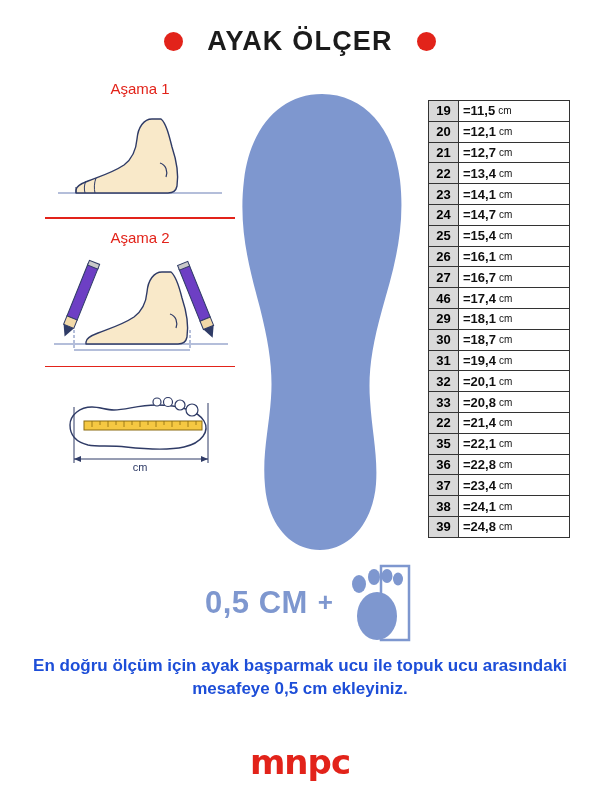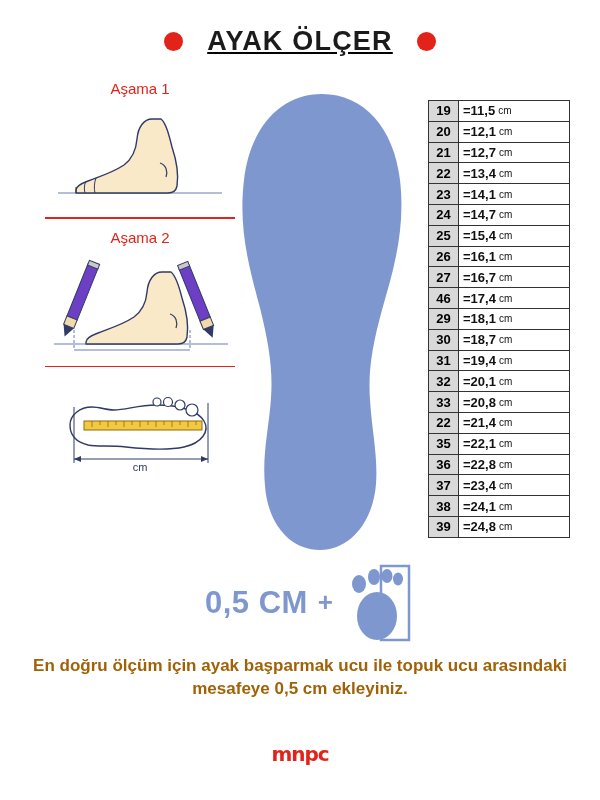--- a/index.html
+++ b/index.html
@@ -25,21 +25,20 @@
   
   .title-row {
     position: absolute;
     top: 26px;
     left: 0;
     width: 600px;
     display: flex;
     align-items: center;
     justify-content: center;
     gap: 24px;
-    text-decoration: underline;
   }
   .title-dot {
     width: 19px;
     height: 19px;
     border-radius: 50%;
     background: #e2231a;
     flex: none;
   }
   .title-text {
     font-size: 27px;
@@ -164,31 +163,31 @@
   
   .note {
     position: absolute;
     left: 30px;
     top: 655px;
     width: 540px;
     text-align: center;
     font-size: 17px;
     font-weight: bold;
     line-height: 1.33;
-    color: #a16207;
+    color: #1d4ed8;
   }
 
   
   .logo {
     position: absolute;
     left: 0;
     top: 742px;
     width: 600px;
     text-align: center;
-    font-size: 20px;
+    font-size: 34px;
     font-weight: bold;
     color: #e2231a;
     letter-spacing: -1px;
     font-family: "DejaVu Sans", sans-serif;
   }
 </style>
 </head>
 <body>
 
 <div class="page">

